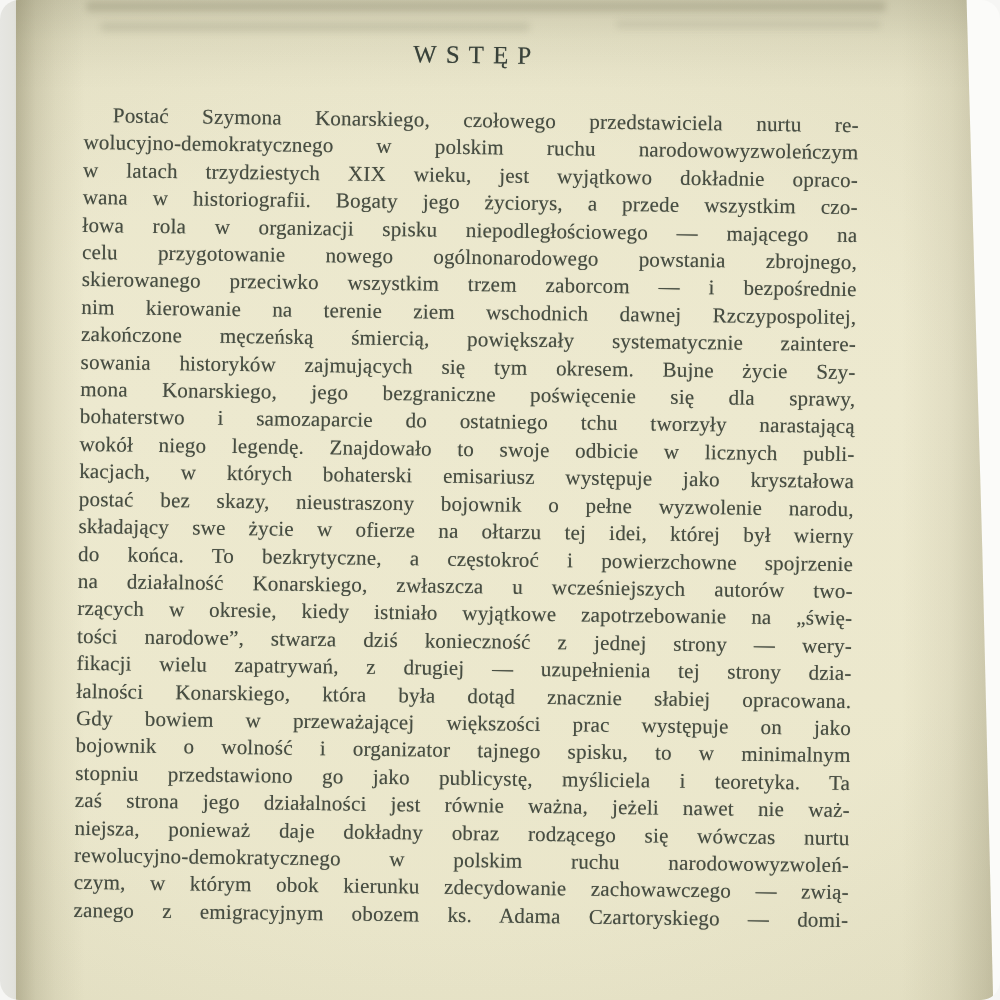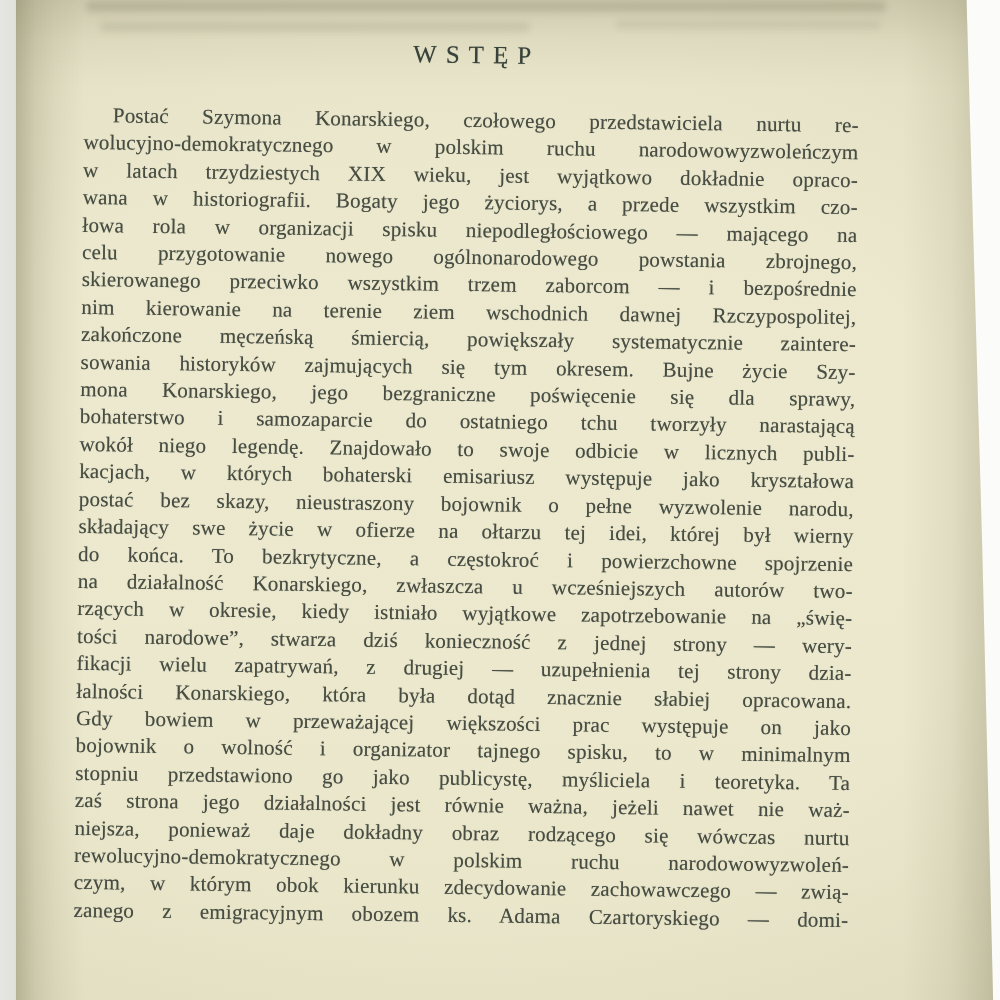--- a/index.html
+++ b/index.html
@@ -1,17 +1,17 @@
 <!DOCTYPE html>
 <html><head>
 <meta charset="utf-8">
 <style>
   html,body{margin:0;padding:0;}
   body{background:#f6f6f4;font-family:"Liberation Serif","DejaVu Serif",serif;}
-  .frame{position:relative;width:1000px;height:1000px;overflow:hidden;background:#fbfbf9;}
+  .frame{position:relative;width:1000px;height:1000px;overflow:hidden;background:#fbfbf9;border-radius:19px;}
   
   .backdrop-left{position:absolute;left:0;top:0;width:20px;height:1000px;
     background:linear-gradient(90deg,#e6e6e2 0%,#e2e2dc 70%,#d8d6cc 100%);}
   
   .page{position:absolute;left:16px;top:0;width:984px;height:1000px;
     background:linear-gradient(180deg,#e3dfc1 0%,#e9e5c8 7%,#ebe7cb 40%,#eae6c9 70%,#e7e3c5 100%);
     clip-path:polygon(0 0,96.6% 0,98.2% 55%,99.3% 100%,0 100%);}
   .shade{position:absolute;left:0;top:0;width:100%;height:100%;pointer-events:none;}
   .shade-left{background:linear-gradient(90deg,rgba(110,104,72,0.38) 0%,rgba(120,114,82,0.20) 2%,rgba(130,124,92,0.10) 4%,rgba(0,0,0,0) 7%);}
   .shade-right{background:linear-gradient(90deg,rgba(0,0,0,0) 90%,rgba(125,118,86,0.10) 95%,rgba(118,112,80,0.26) 98.5%,rgba(108,102,72,0.32) 100%);}

